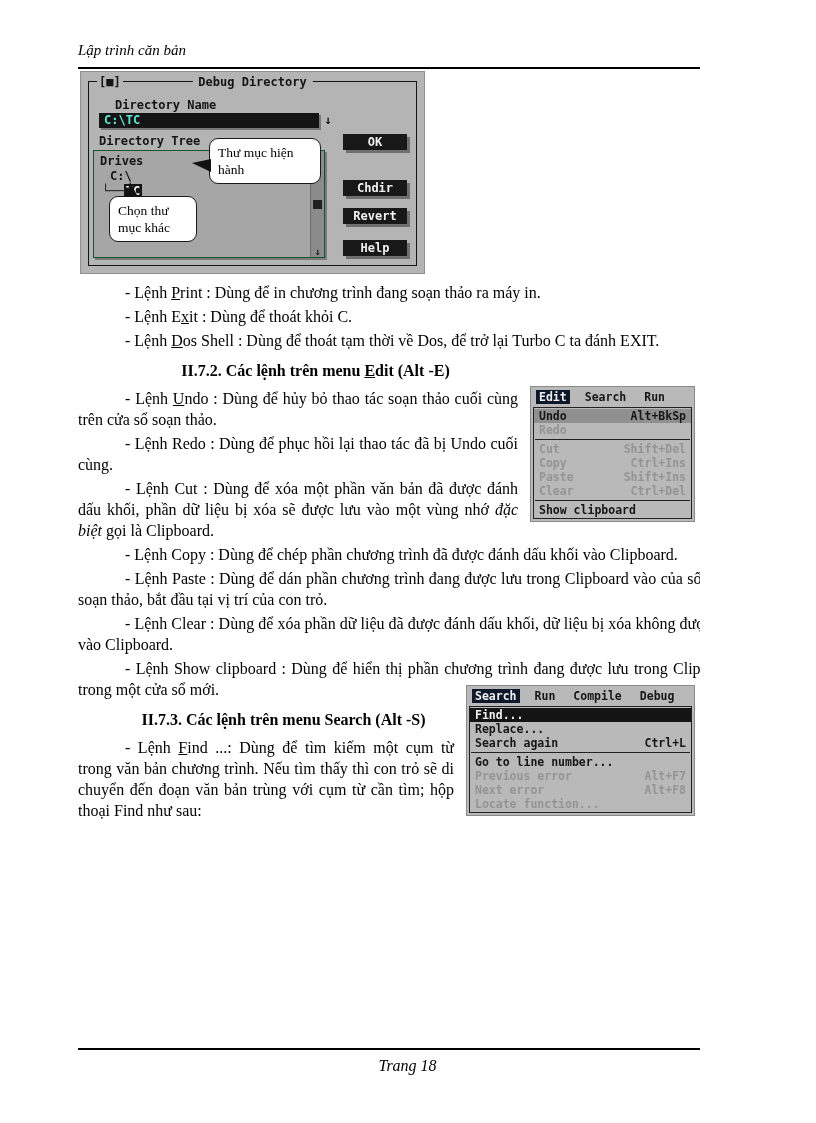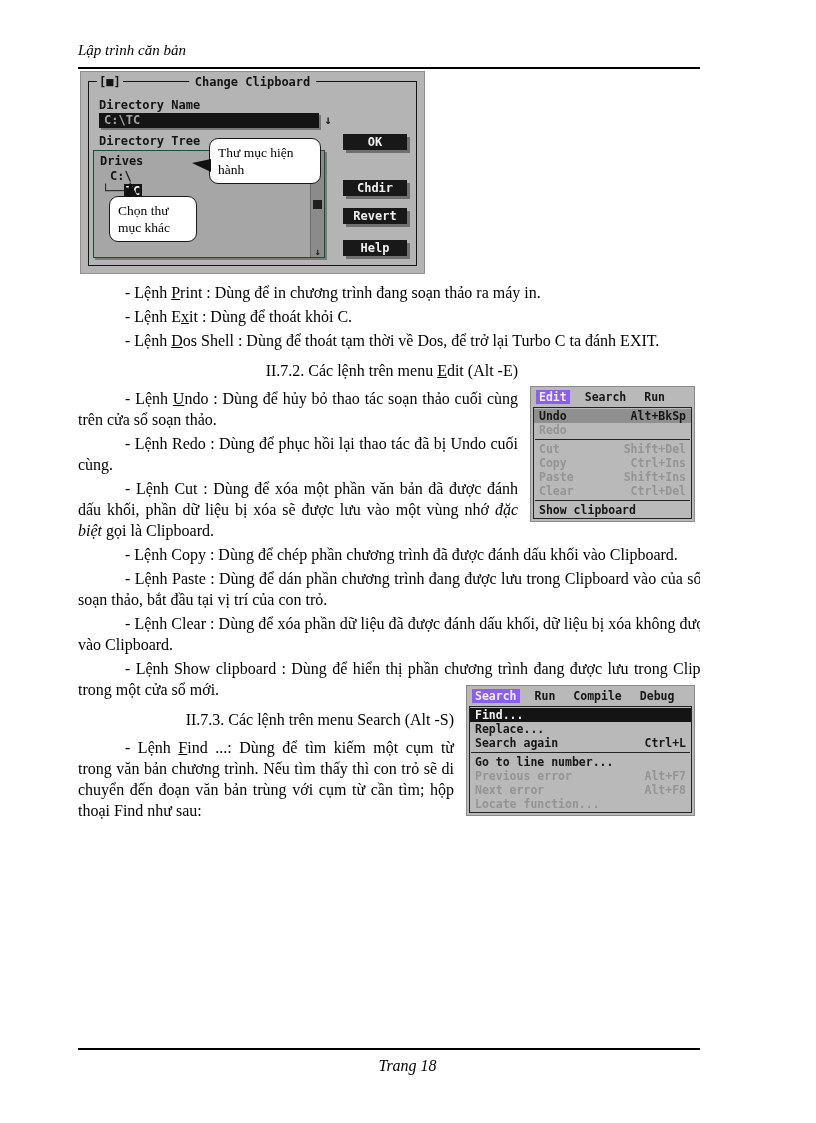--- a/index.html
+++ b/index.html
@@ -14,23 +14,23 @@
 
   
   .cd-shot { position:absolute; left:80px; top:71px; width:343px; height:201px;
              background:#b4b4b4; border:1px solid #8f8f8f;
              font-family:"DejaVu Sans Mono", monospace; font-weight:bold; font-size:12px; color:#141414; }
   .cd-frame { position:absolute; inset:9px 7px 7px 7px; border:1.5px solid #141414; pointer-events:none; }
   .cd-corner { position:absolute; left:16px; top:3px; background:#b4b4b4; padding:0 2px; }
   .cd-title-text { position:absolute; left:50%; top:3px; transform:translateX(-50%);
                    background:#b4b4b4; padding:0 6px; white-space:nowrap; }
   .cd-label { position:absolute; white-space:nowrap; }
-  .cd-dirname-label { left:18px; top:26px; }
+  .cd-dirname-label { left:34px; top:26px; }
   .cd-input { position:absolute; left:18px; top:41px; width:210px; height:15px; background:#141414;
-              color:#a3a3a3; line-height:15px; padding:0 5px; box-shadow:2px 2px 0 #787878; }
+              color:#5eead4; line-height:15px; padding:0 5px; box-shadow:2px 2px 0 #787878; }
   .cd-dd { position:absolute; left:240px; top:41px; width:14px; text-align:center; }
   .cd-tree-label { left:18px; top:62px; }
   .cd-tree { position:absolute; left:12px; top:78px; width:232px; height:108px; background:#a6a6a6;
              border:1px solid #14532d; box-shadow:2px 2px 0 #7a7a7a; padding:3px 16px 3px 6px;
              line-height:15px; box-sizing:border-box; }
   .tree-line { white-space:nowrap; }
   .tree-line.ind1 { margin-left:10px; }
   .tree-line.ind2 { margin-left:2px; }
   .tree-sel { background:#151515; color:#eeeeee; padding:0 2px; }
   .cd-scroll { position:absolute; right:0; top:0; bottom:0; width:13px; background:#8b8b8b;
@@ -48,53 +48,53 @@
   .tail { position:absolute; width:0; height:0; }
   .t-current { left:-18px; top:20px; border-top:4px solid transparent; border-bottom:9px solid transparent;
                border-right:19px solid #111; }
   .t-choose { left:16px; top:-15px; border-left:4px solid transparent; border-right:8px solid transparent;
               border-bottom:15px solid #111; }
 
   
   .body-text { position:absolute; left:78px; top:282px; width:659px;
                font-size:16px; line-height:21px; text-align:justify; }
   .body-text p { margin:0 0 3px 0; text-indent:47px; }
-  .sec-head { font-weight:normal; text-indent:0 !important; margin:9px 0 7px 35px !important; text-align:right; }
+  .sec-head { font-weight:bold; text-indent:0 !important; margin:9px 0 7px 35px !important; text-align:center; }
   .hot { text-decoration:underline; }
   .em-it { font-style:italic; }
 
   
   .menu-shot { font-family:"DejaVu Sans Mono", monospace; font-weight:bold; font-size:11.5px;
                background:#b9b9b9; border:1px solid #8a8a8a; color:#161616; }
   .edit-shot { float:right; width:163px; margin:26px 42px 8px 12px; }
   .search-shot { float:right; width:227px; margin:-24px 42px 8px 12px; }
   .tc-menubar { display:flex; gap:12px; padding:3px 5px; line-height:14px; }
   .mb-item { padding:0 3px; white-space:nowrap; }
-  .mb-item.selected { background:#8b5cf6; color:#eeeeee; }
+  .mb-item.selected { background:#0f172a; color:#eeeeee; }
   .tc-menu { margin:0 2px 2px 2px; border:1px solid #222; padding:1px 0; }
   .tc-item { display:flex; justify-content:space-between; padding:0 5px; line-height:14px; white-space:nowrap; }
   .tc-item.selected { background:#8f8f8f; }
   .tc-item.selected-dark { background:#141414; color:#f0f0f0; }
   .tc-item.disabled { color:#949494; }
   .tc-sep { border-top:1px solid #222; margin:2px 1px; }
   .sc { margin-left:0; }
 </style>
 </head>
 <body>
 
 <div class="page">
 
   <div class="doc-header">
     <span>Lập trình căn bản</span>
   </div>
 
   <div class="cd-shot">
     <div class="cd-frame"></div>
     <span class="cd-corner">[■]</span>
-    <span class="cd-title-text">Change Clipboard</span>
+    <span class="cd-title-text">Debug Directory</span>
 
     <div class="cd-label cd-dirname-label">Directory Name</div>
     <div class="cd-input">
       <span>C:\TC</span>
     </div>
     <div class="cd-dd">↓</div>
 
     <div class="cd-label cd-tree-label">Directory Tree</div>
     <div class="cd-tree">
       <div class="tree-line">Drives</div>

